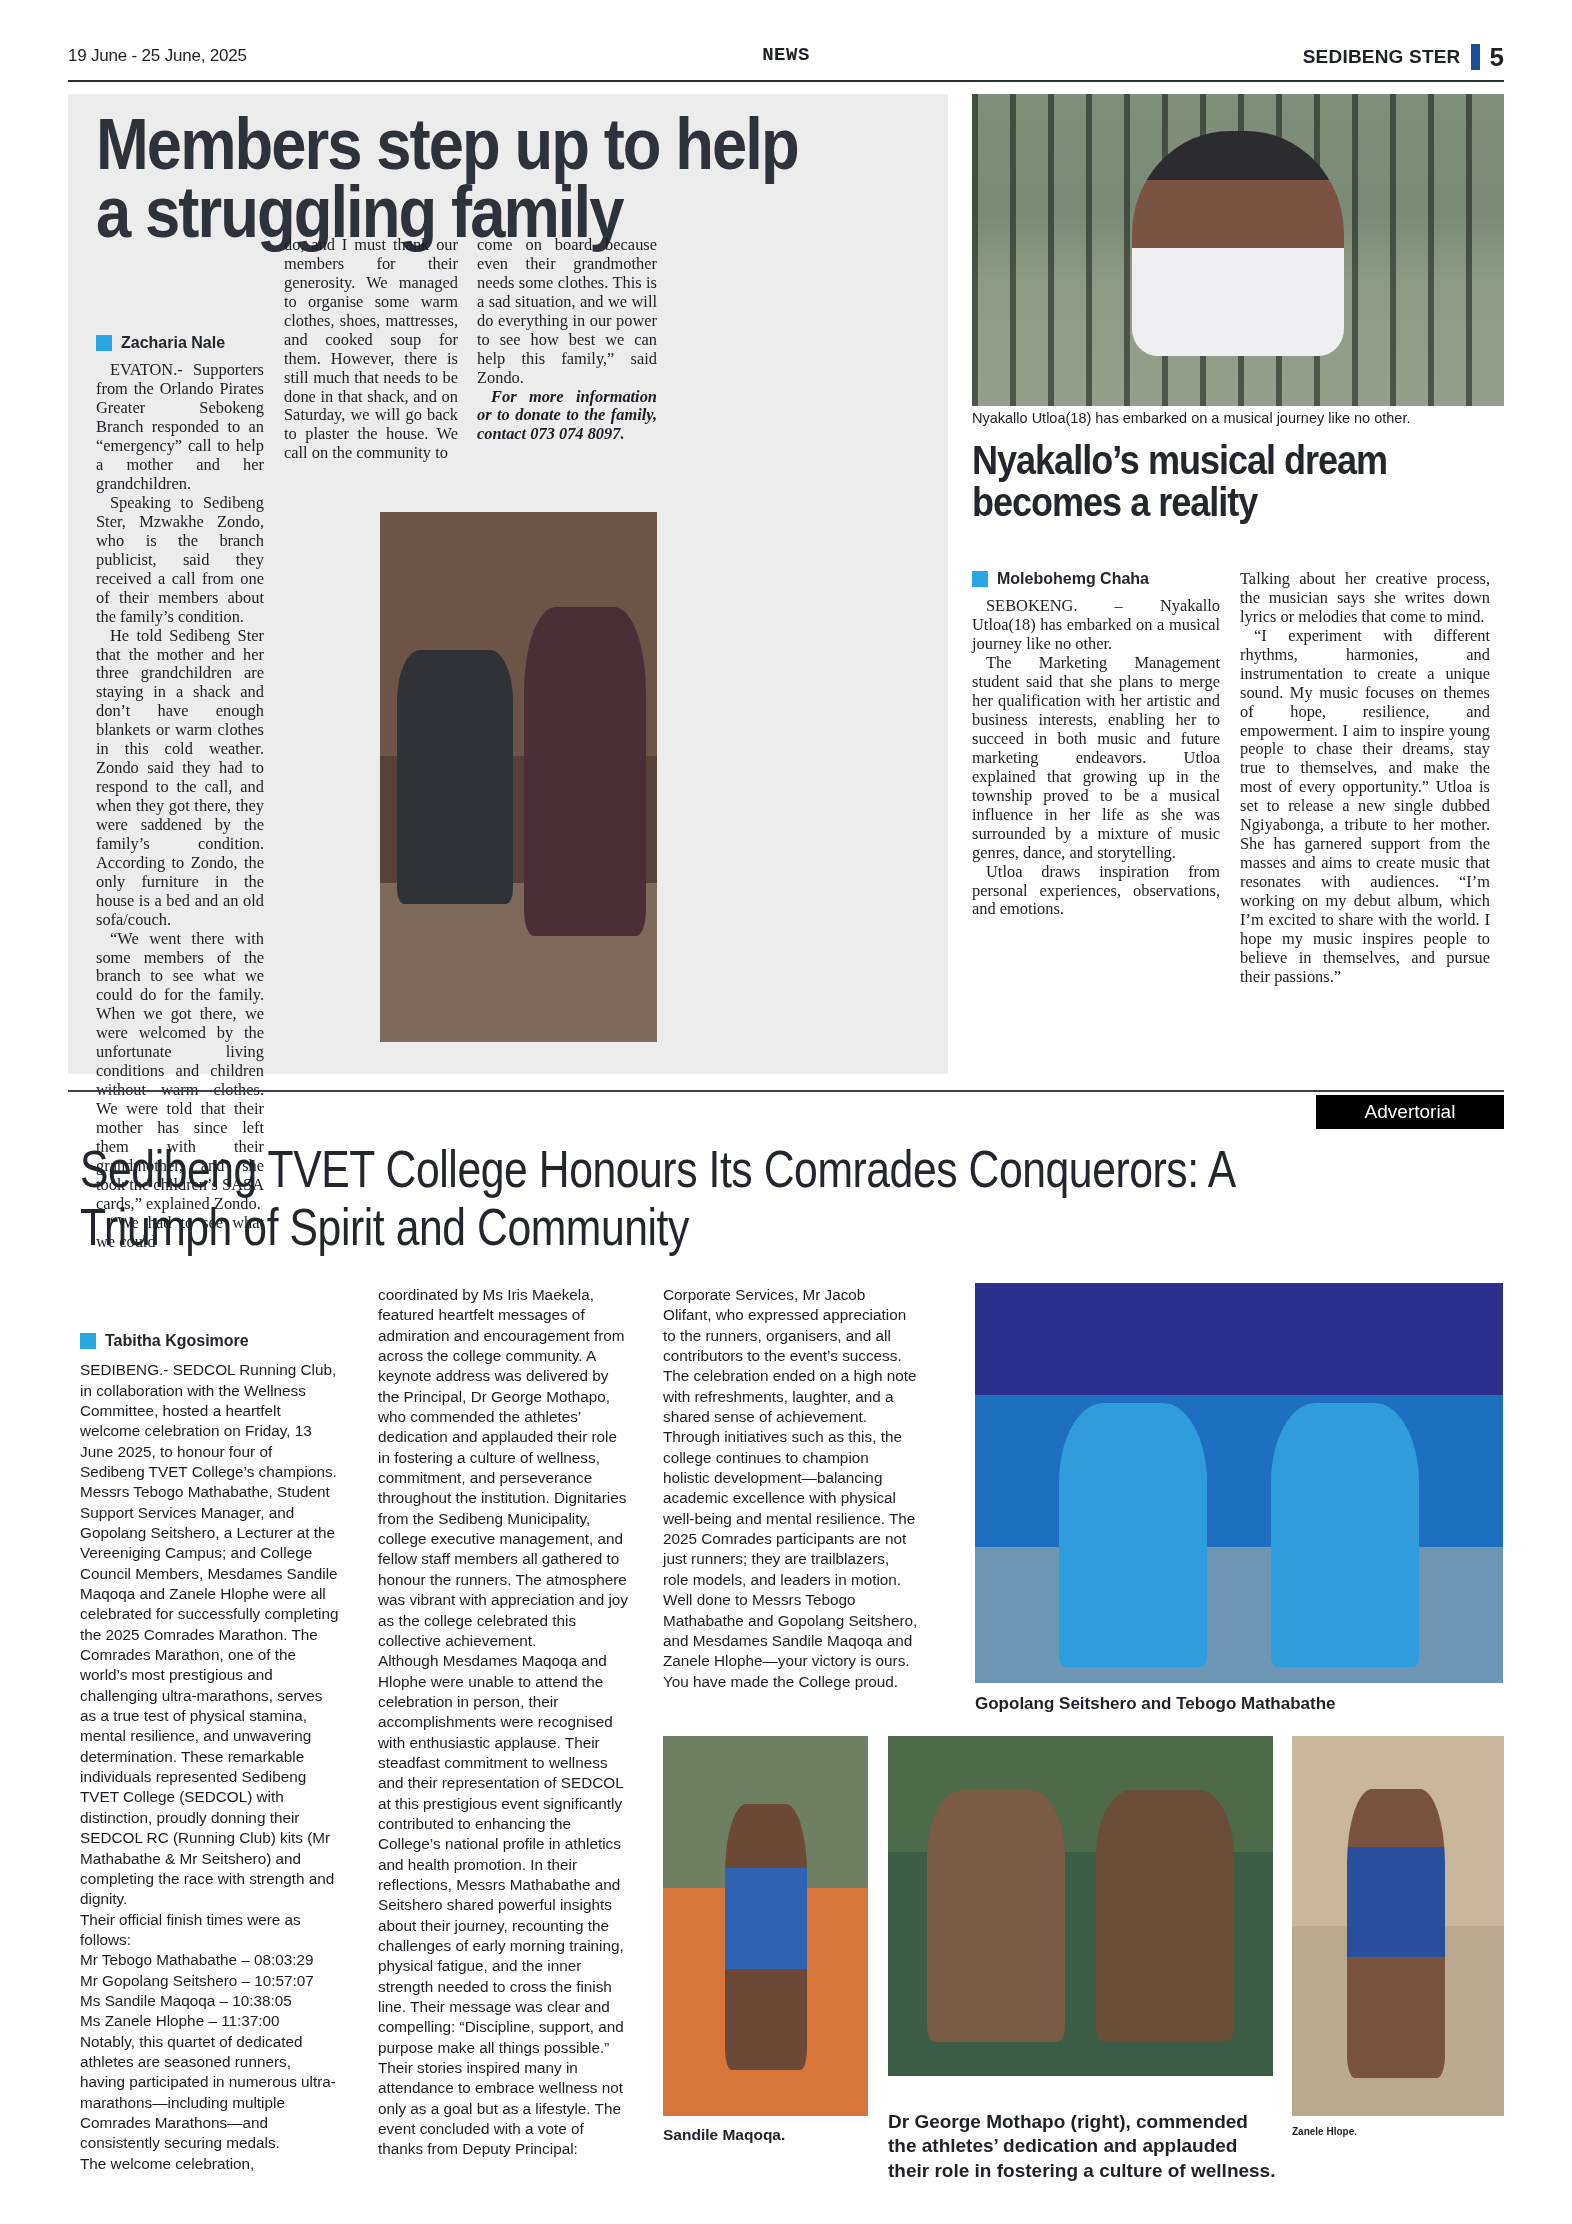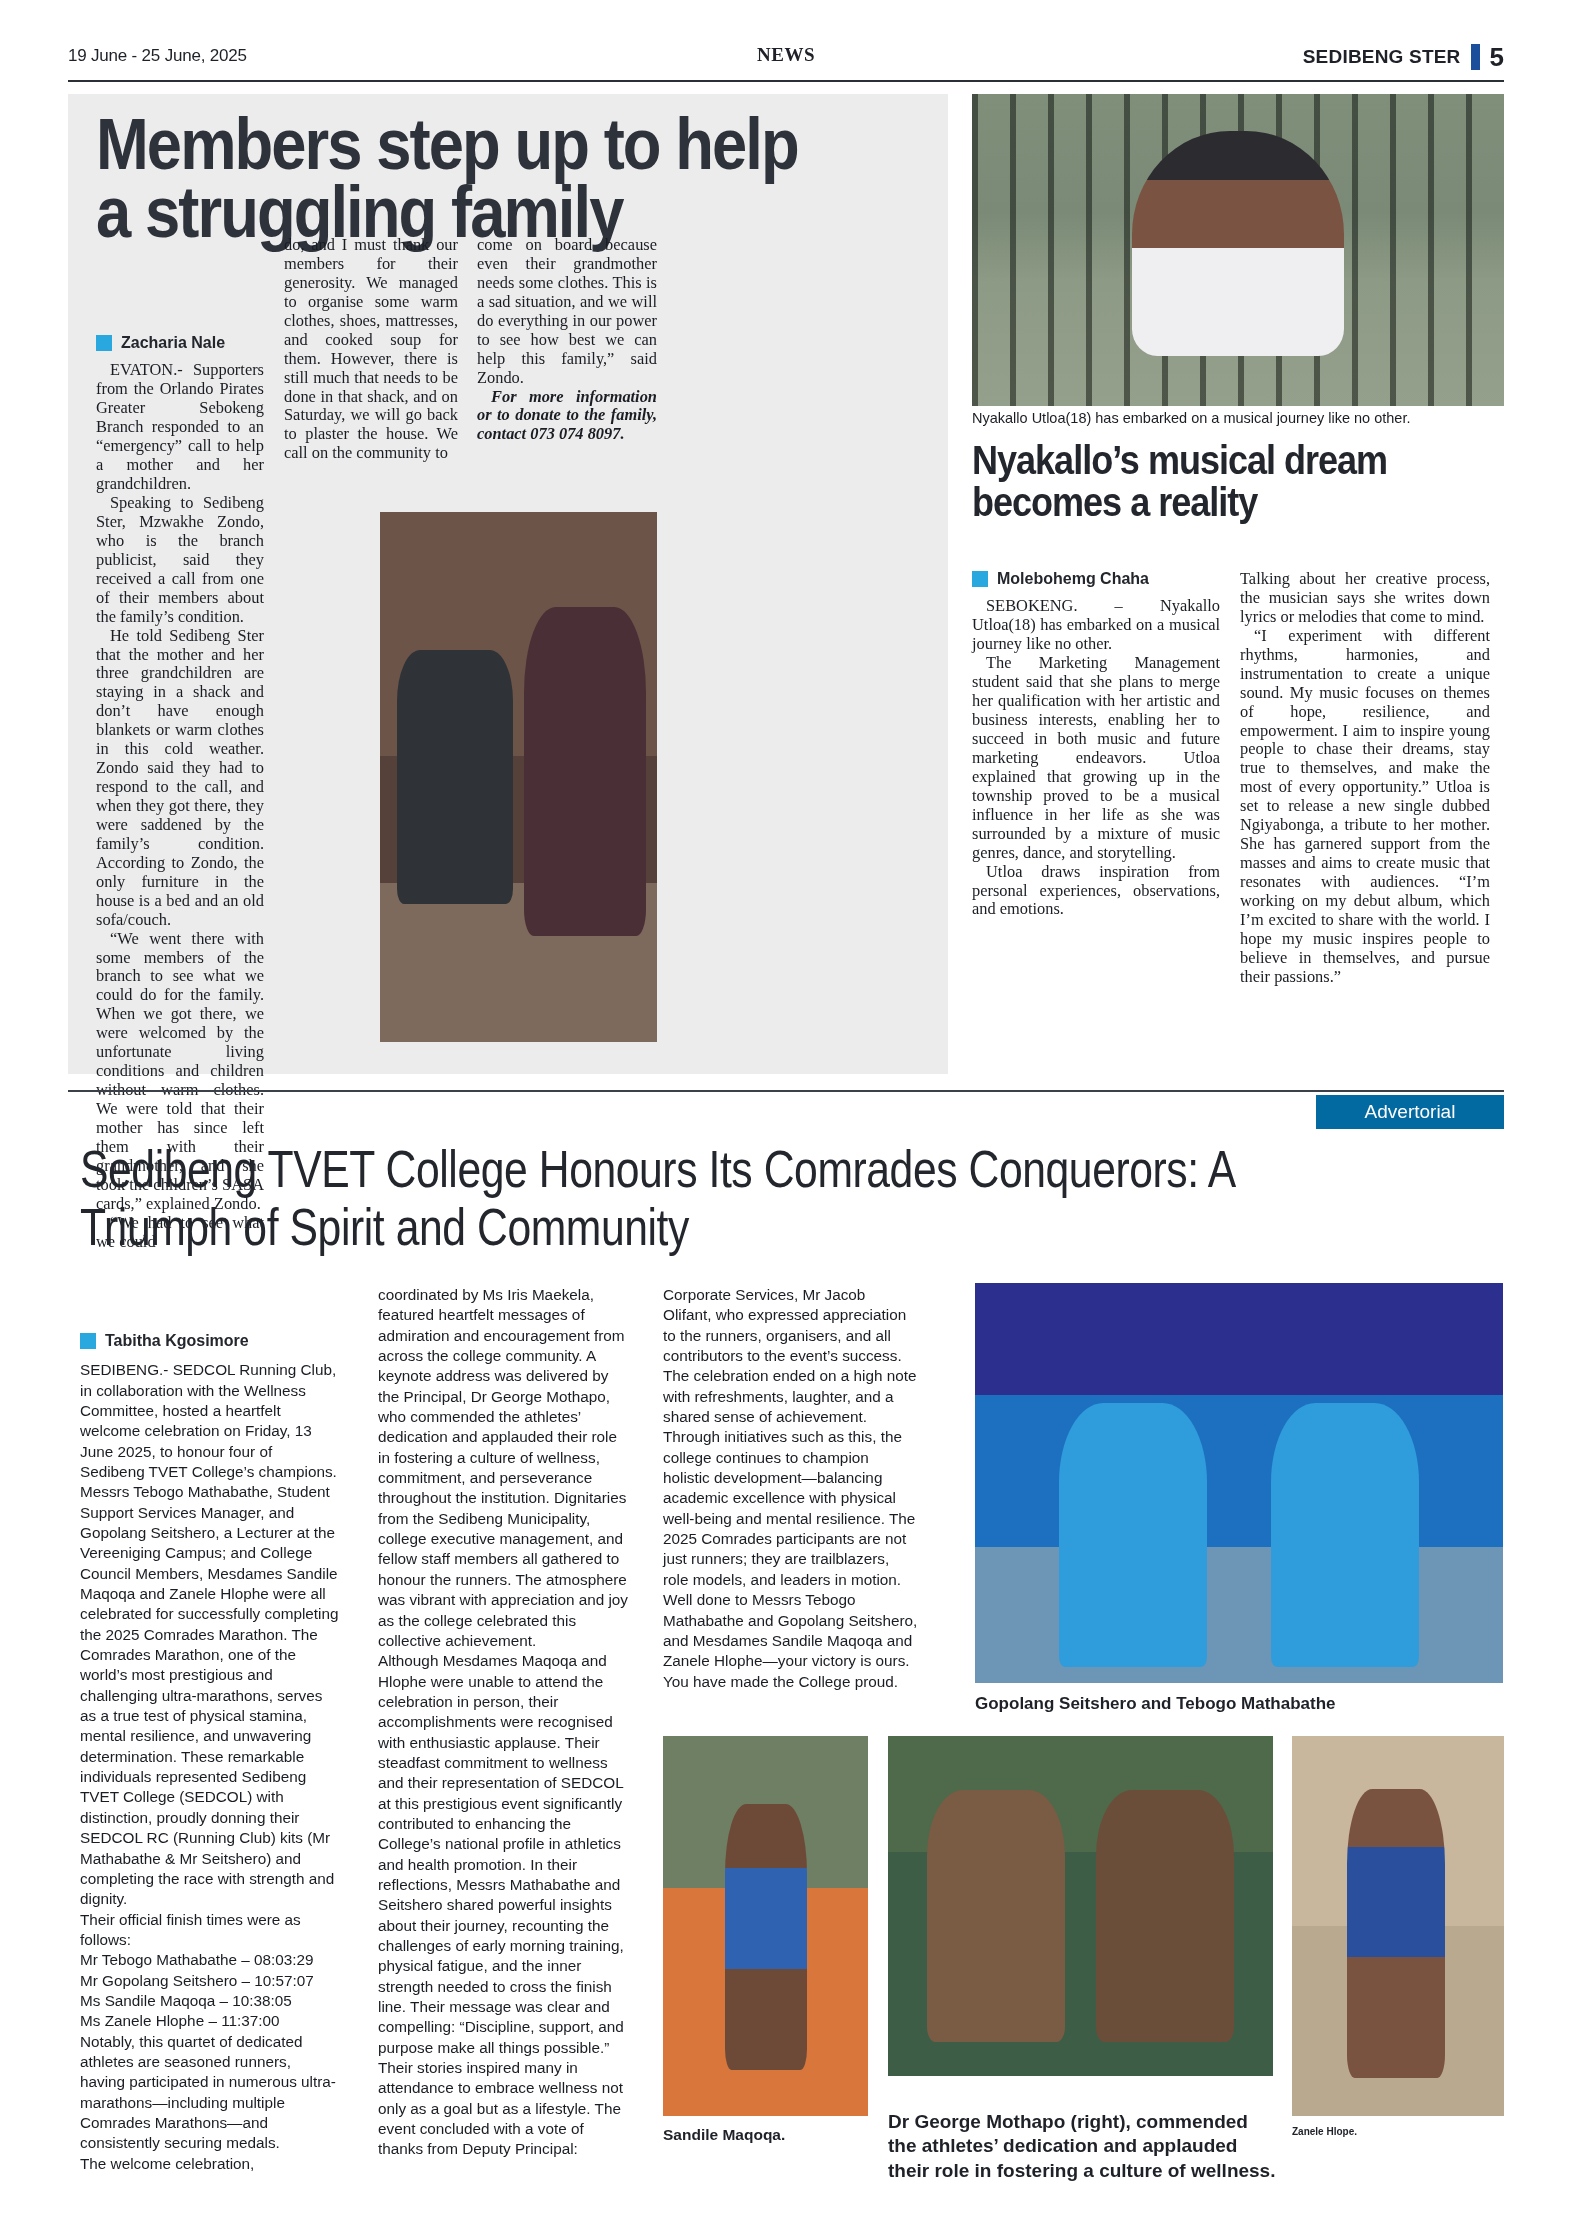--- a/index.html
+++ b/index.html
@@ -2,21 +2,21 @@
 <html><head>
 <meta charset="utf-8">
 <style>
   html,body{margin:0;padding:0;background:#fff;}
   body{width:1572px;height:2224px;font-family:"Liberation Serif",serif;color:#1e2128;position:relative;overflow:hidden;}
   .page{position:absolute;inset:0;}
 
   
   .masthead{position:absolute;left:68px;top:44px;width:1436px;height:34px;}
   .mh-date{position:absolute;left:0;top:2px;font-family:"Liberation Sans",sans-serif;font-size:17px;color:#1e2128;letter-spacing:-0.2px;}
-  .mh-news{position:absolute;left:0;right:0;top:0;text-align:center;font-family:Liberation Serif, serif;font-weight:bold;font-size:19px;letter-spacing:.5px;}
+  .mh-news{position:absolute;left:0;right:0;top:0;text-align:center;font-family:Liberation Mono, monospace;font-weight:bold;font-size:19px;letter-spacing:.5px;}
   .mh-right{position:absolute;right:0;top:0;display:flex;align-items:center;gap:10px;}
   .mh-paper{font-family:"Liberation Sans",sans-serif;font-weight:bold;font-size:19px;letter-spacing:.2px;}
   .mh-bar{width:9px;height:26px;background:#1b4f9c;display:inline-block;}
   .mh-page{font-family:"Liberation Sans",sans-serif;font-weight:bold;font-size:26px;line-height:26px;}
   .mh-rule{position:absolute;left:68px;top:80px;width:1436px;height:1.5px;background:#2b2f36;}
 
   
   .top-left-bg{position:absolute;left:68px;top:94px;width:880px;height:980px;background:#ececec;}
   .hero-head{position:absolute;left:96px;top:110px;width:840px;font-family:"Liberation Sans",sans-serif;font-weight:bold;
              font-size:72px;line-height:0.95;letter-spacing:-2.2px;color:#2e323a;transform:scaleX(0.88);transform-origin:left top;}
@@ -40,21 +40,21 @@
   .cap{font-family:"Liberation Sans",sans-serif;font-size:14.5px;color:#1a1d23;line-height:1.18;}
   .cap-nya{position:absolute;left:972px;top:410px;width:535px;}
 
   .head2{position:absolute;left:972px;top:440px;width:540px;font-family:"Liberation Sans",sans-serif;font-weight:bold;
          font-size:40px;line-height:1.04;letter-spacing:-1.1px;color:#23262d;transform:scaleX(0.9);transform-origin:left top;}
   #c4{left:972px;top:570px;width:248px;}
   #c5{left:1240px;top:570px;width:250px;}
 
   .sep-rule{position:absolute;left:68px;top:1090px;width:1436px;height:2px;background:#3c4048;}
 
-  .advertorial{position:absolute;right:68px;top:1095px;width:188px;height:34px;background:#0369a1;color:#fff;
+  .advertorial{position:absolute;right:68px;top:1095px;width:188px;height:34px;background:#000000;color:#fff;
     font-family:"Liberation Sans",sans-serif;font-size:19px;display:flex;align-items:center;justify-content:center;}
 
   .head3{position:absolute;left:80px;top:1140px;width:1420px;font-family:"Liberation Sans",sans-serif;font-weight:300;
          font-size:52px;line-height:1.12;letter-spacing:-0.5px;color:#23262d;transform:scaleX(0.82);transform-origin:left top;}
 
   .scol{position:absolute;font-family:"Liberation Sans",sans-serif;font-size:15.3px;line-height:1.33;color:#1a1d23;}
   .scol p{margin:0;}
   #s1{left:80px;top:1330px;width:260px;}
   #s2{left:378px;top:1285px;width:253px;}
   #s3{left:663px;top:1285px;width:255px;}

